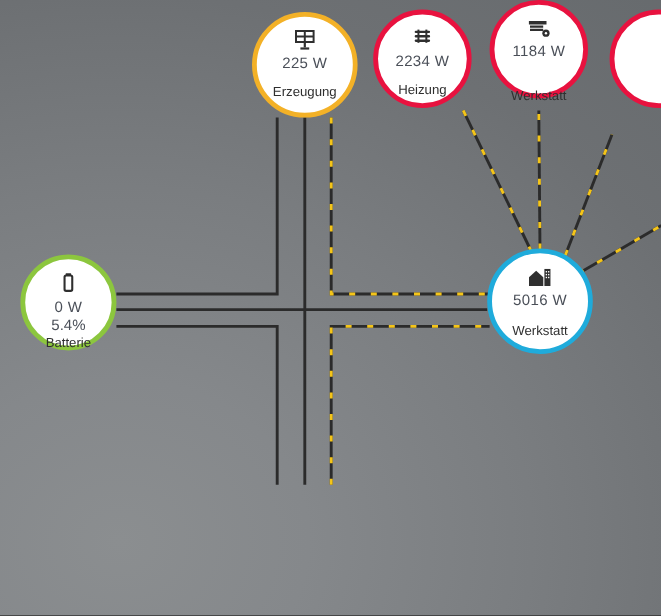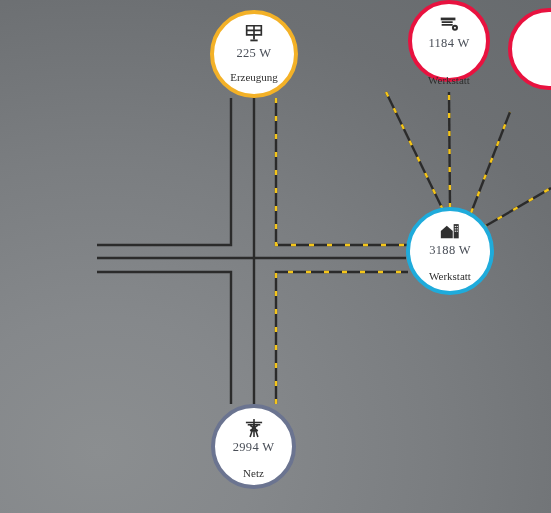--- a/index.html
+++ b/index.html
@@ -8,21 +8,21 @@
     padding: 0;
     background: #2b2b2b;
   }
   #stage {
     position: relative;
     width: 551px;
     height: 513px;
     overflow: hidden;
     background:
       radial-gradient(130% 120% at 18% 88%, #8b8e90 0%, #85888b 22%, #7a7d80 48%, #6d7073 74%, #666a6d 100%);
-    font-family: Liberation Serif, serif;
+    font-family: Liberation Sans, sans-serif;
   }
   #wires {
     position: absolute;
     left: 0;
     top: 0;
     width: 551px;
     height: 513px;
   }
   .node {
     position: absolute;
@@ -121,62 +121,72 @@
         <path d="M4 3h16v10H4z" fill="none" stroke="currentColor" stroke-width="1.8"></path>
         <path d="M4 8h16M12 3v10" stroke="currentColor" stroke-width="1.8"></path>
         <rect x="11" y="13" width="2" height="5"></rect>
         <rect x="8" y="18" width="8" height="2"></rect>
       </svg>
     </span>
     <span class="val">225 W</span>
     <span class="label">Erzeugung</span>
   </div>
 
+  <div class="node n-heizung">
+    <span class="icon">
+      <svg viewBox="0 0 24 24" fill="currentColor">
+        <rect x="5" y="5" width="14" height="2.2" rx="1"></rect>
+        <rect x="5" y="9" width="14" height="2.2" rx="1"></rect>
+        <rect x="5" y="13" width="14" height="2.2" rx="1"></rect>
+        <rect x="7.5" y="4" width="1.8" height="12"></rect>
+        <rect x="14.7" y="4" width="1.8" height="12"></rect>
+      </svg>
+    </span>
+    <span class="val">2234 W</span>
+    <span class="label">Heizung</span>
+  </div>
 
   <div class="node n-werkstatt">
     <span class="icon">
       <svg viewBox="0 0 24 24" fill="currentColor">
         <path d="M3 5h16v3H3z"></path>
         <path d="M4 9h12v2H4zM4 12h12v2H4z"></path>
         <circle cx="18.5" cy="16" r="3.3"></circle>
         <circle cx="18.5" cy="16" r="1.1" fill="#fff"></circle>
       </svg>
     </span>
     <span class="val">1184 W</span>
     <span class="label">Werkstatt</span>
   </div>
 
   <div class="node n-extra"></div>
 
+  <div class="node n-batterie has-pct">
+    <span class="icon">
+      <svg viewBox="0 0 24 24" fill="currentColor">
+        <rect x="9.5" y="3" width="5" height="1.6" rx="0.5"></rect>
+        <rect x="8.5" y="5" width="7" height="14" rx="1.4" fill="none" stroke="currentColor" stroke-width="1.9"></rect>
+      </svg>
+    </span>
+    <span class="val">0 W</span>
+    <span class="pct">5.4%</span>
+    <span class="label">Batterie</span>
+  </div>
 
   <div class="node n-verbrauch">
     <span class="icon">
       <svg viewBox="0 0 24 24" fill="currentColor">
         <path d="M2 12L8.5 6.2 15 12v8H2z"></path>
         <rect x="16" y="4.5" width="5.5" height="15.5"></rect>
         <rect x="17.2" y="6.4" width="1.2" height="1.3" fill="#fff"></rect>
         <rect x="19.3" y="6.4" width="1.2" height="1.3" fill="#fff"></rect>
         <rect x="17.2" y="9" width="1.2" height="1.3" fill="#fff"></rect>
         <rect x="19.3" y="9" width="1.2" height="1.3" fill="#fff"></rect>
         <rect x="17.2" y="11.6" width="1.2" height="1.3" fill="#fff"></rect>
         <rect x="19.3" y="11.6" width="1.2" height="1.3" fill="#fff"></rect>
       </svg>
     </span>
-    <span class="val">3188 W</span>
+    <span class="val">5016 W</span>
     <span class="label">Werkstatt</span>
   </div>
 
-  <div class="node n-netz">
-    <span class="icon">
-      <svg viewBox="0 0 24 24" fill="none" stroke="currentColor" stroke-width="1.7" stroke-linecap="square">
-        <path d="M4 6h16"></path>
-        <path d="M6 8.5h12"></path>
-        <path d="M12 3v18"></path>
-        <path d="M8 21L12 9l4 12"></path>
-        <path d="M9.2 15h5.6"></path>
-        <path d="M8.5 9.5l7 5M15.5 9.5l-7 5"></path>
-      </svg>
-    </span>
-    <span class="val">2994 W</span>
-    <span class="label">Netz</span>
-  </div>
 
 </div>
 
 </body></html>

